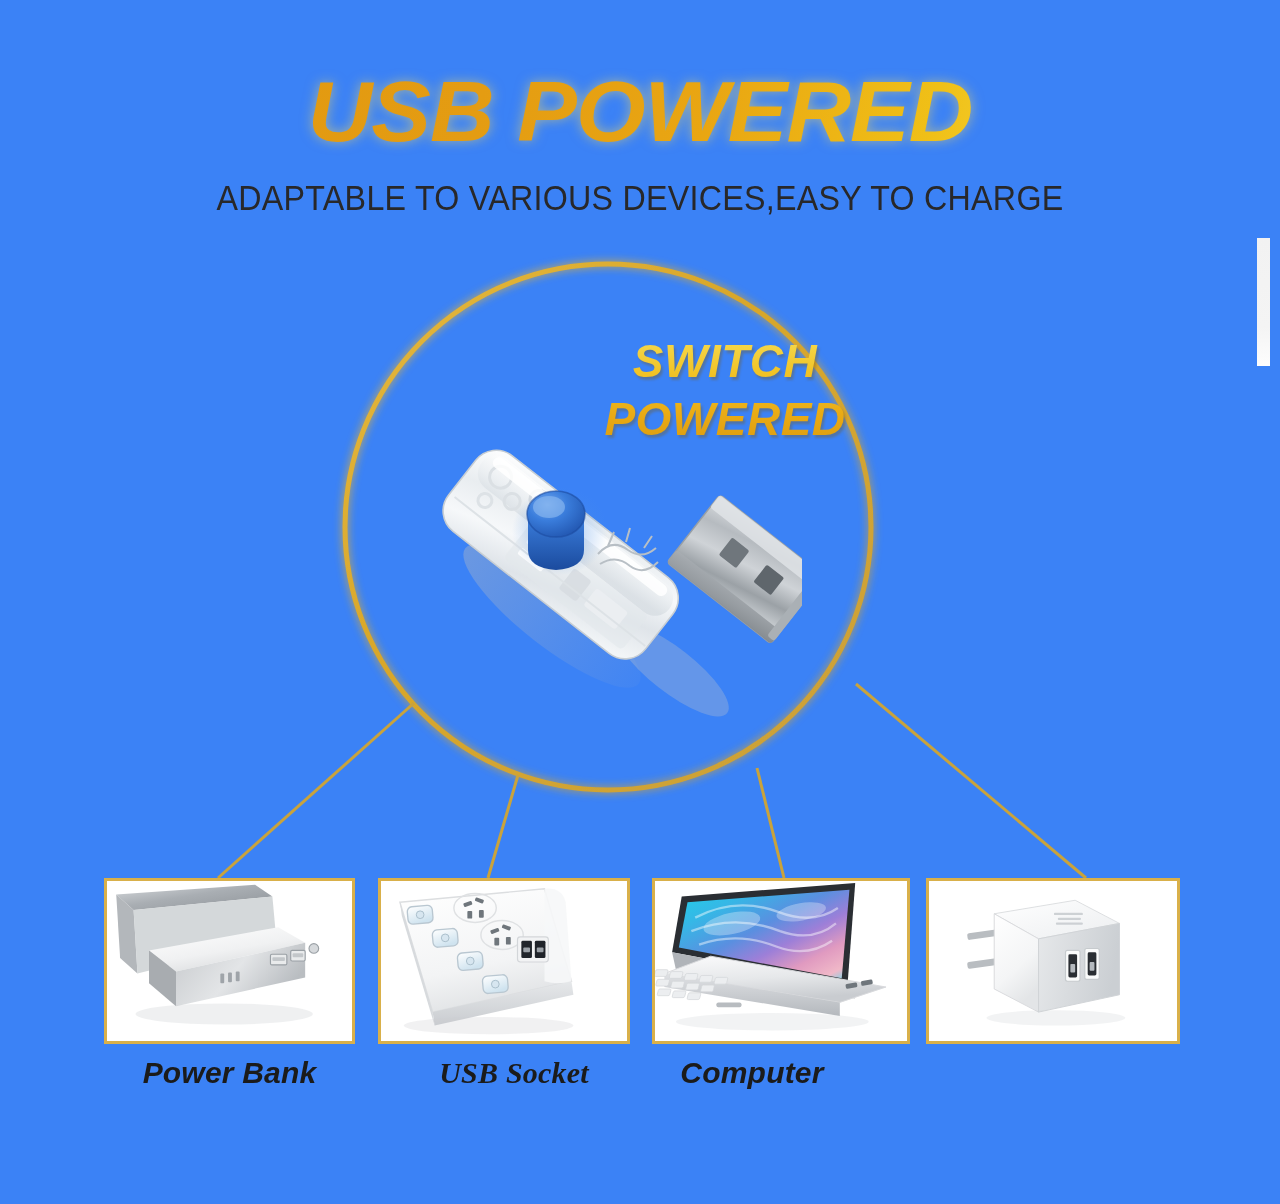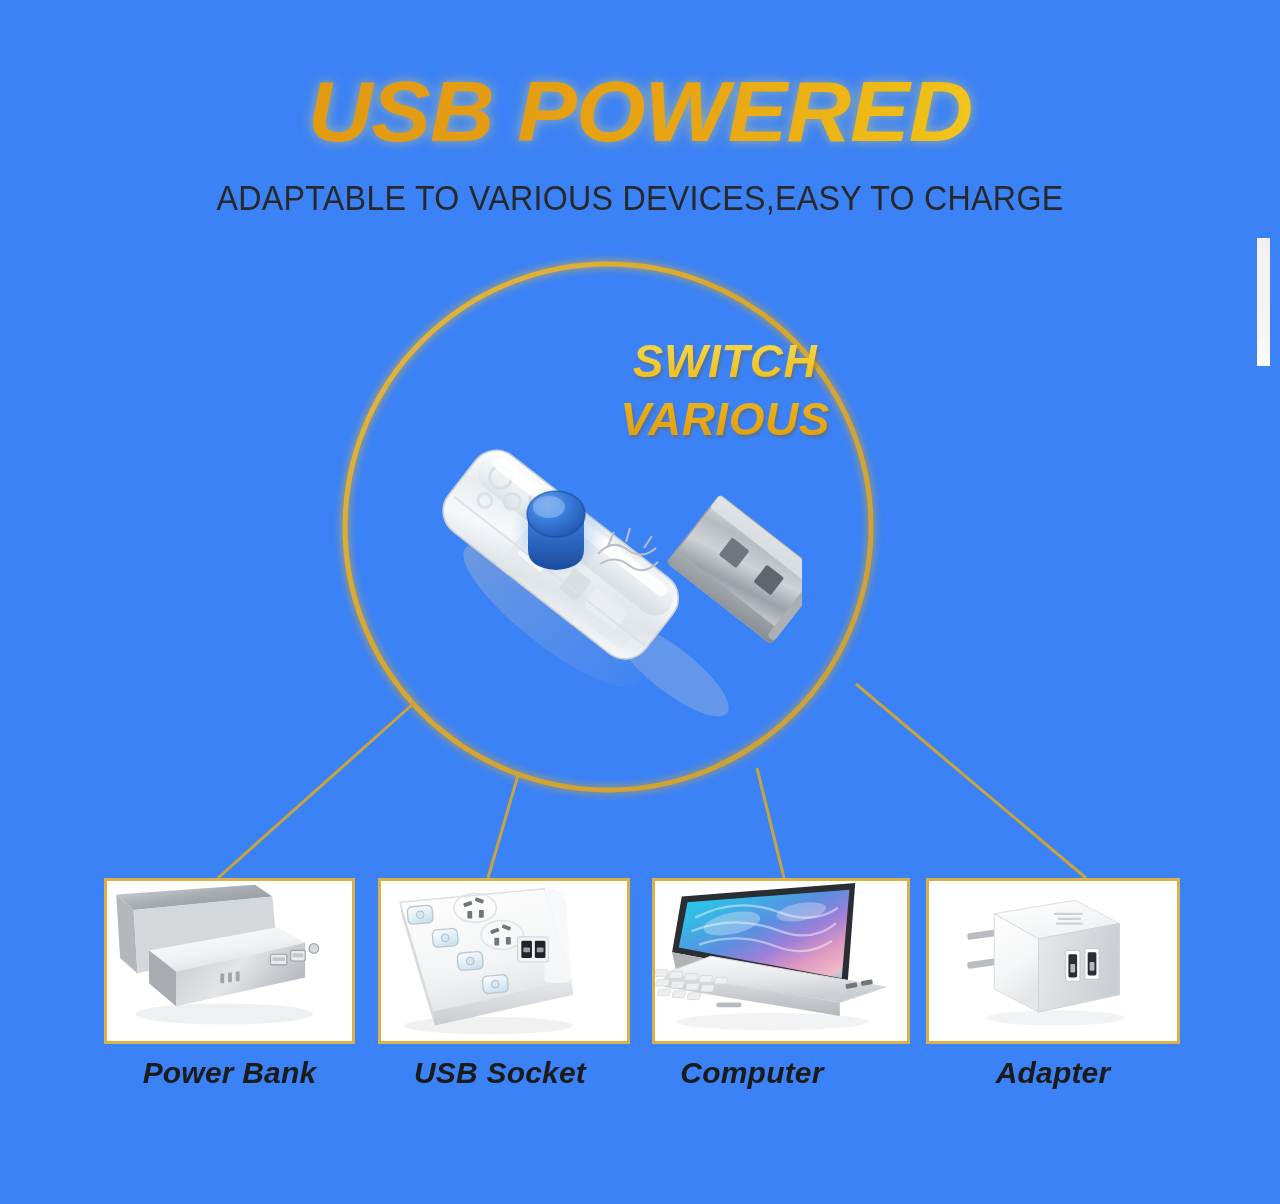--- a/index.html
+++ b/index.html
@@ -142,21 +142,21 @@
     text-align: center;
     font-family: "Liberation Sans", sans-serif;
     font-weight: bold;
     font-style: italic;
     font-size: 30px;
     color: #1b1b1b;
     letter-spacing: 0.2px;
     white-space: nowrap;
   }
   .device-label.l1 { left: 104px; width: 251px; }
-  .device-label.l2 { left: 374px; width: 252px; }
+  .device-label.l2 { left: 388px; width: 252px; font-family: Liberation Serif, serif; }
   .device-label.l3 { left: 623px; width: 258px; }
   .device-label.l4 { left: 926px; width: 254px; }
 </style>
 </head>
 <body>
 
 <div id="stage">
 
   <div class="edge-strip"></div>
 
@@ -186,21 +186,21 @@
 
     <line x1="518" y1="775" x2="488" y2="878" stroke="#c9a33c" stroke-width="3"></line>
 
     <line x1="757" y1="768" x2="784" y2="878" stroke="#c9a33c" stroke-width="3"></line>
 
     <line x1="856" y1="684" x2="1086" y2="878" stroke="#c9a33c" stroke-width="3"></line>
   </svg>
 
   <div class="callout">
     <div>SWITCH</div>
-    <div>VARIOUS</div>
+    <div>POWERED</div>
   </div>
 
   <div class="dongle-wrap">
     <svg class="dongle-svg" viewBox="0 0 400 340">
       <defs>
         <linearGradient id="clearBody" x1="0.15" y1="0" x2="0.85" y2="1">
           <stop offset="0%" stop-color="#fbfcfd"></stop>
           <stop offset="25%" stop-color="#e9edf0"></stop>
           <stop offset="50%" stop-color="#f6f8fa"></stop>
           <stop offset="75%" stop-color="#dfe4e9"></stop>
@@ -523,16 +523,15 @@
           </g>
 
           <ellipse cx="130" cy="142" rx="72" ry="8" fill="#cbced2" opacity="0.25"></ellipse>
         </svg>
       </div>
     </div>
 
     <div class="device-label l1">Power Bank</div>
     <div class="device-label l2">USB Socket</div>
     <div class="device-label l3">Computer</div>
-    <div class="device-label l4">Adapter</div>
   </div>
 
 </div>
 
 </body></html>

